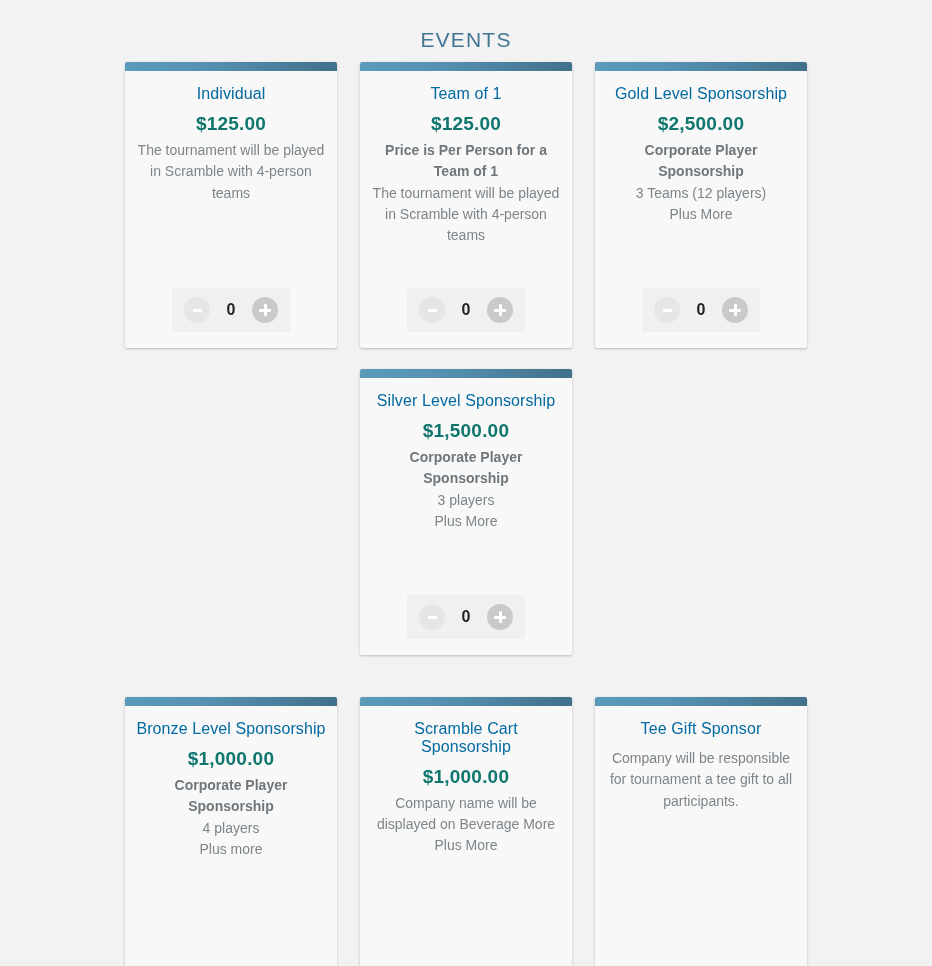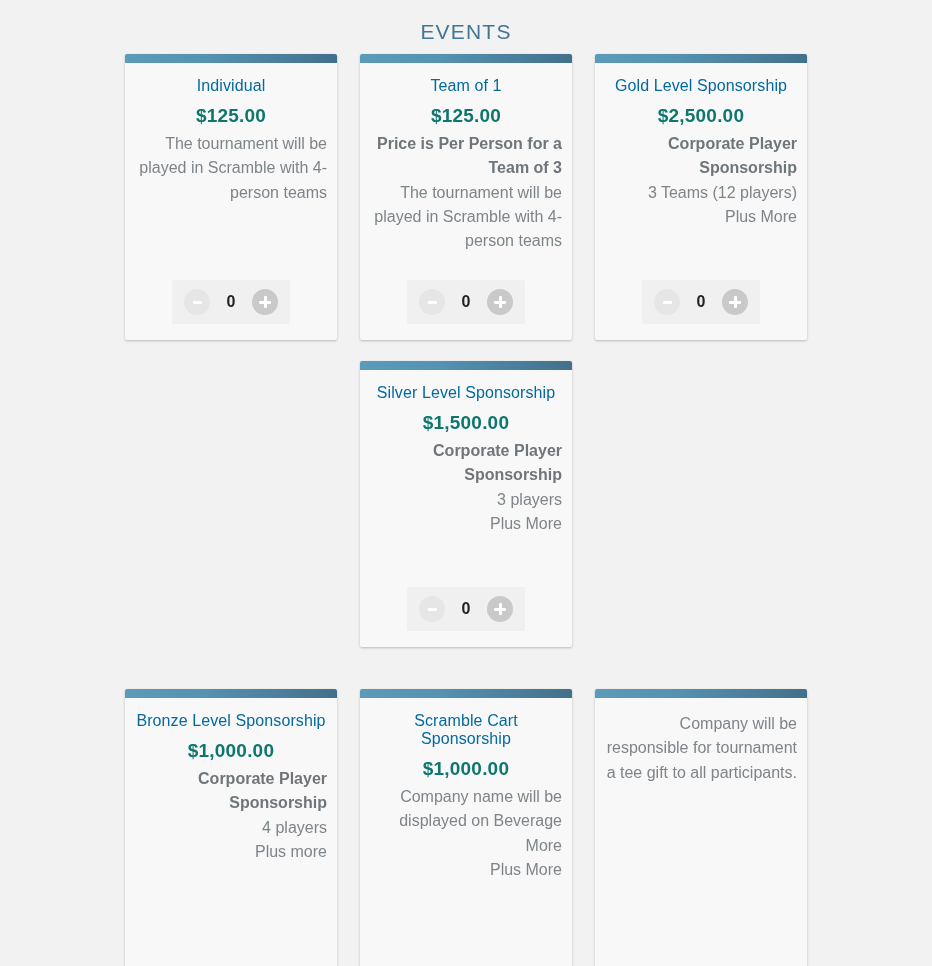--- a/index.html
+++ b/index.html
@@ -10,21 +10,21 @@
     background: #f2f2f2;
     font-family: "Liberation Sans", sans-serif;
     overflow: hidden;
   }
 
   #page {
     position: relative;
     width: 932px;
     height: 954px;
     background: #f2f2f2;
-    padding: 4px;
+    padding: 12px;
     border-radius: 11px;
   }
 
   .page-title {
     text-align: center;
     font-size: 21px;
     font-weight: 400;
     letter-spacing: 1.2px;
     color: #417694;
     padding-top: 16px;
@@ -77,22 +77,22 @@
   .card-price {
     text-align: center;
     font-size: 19px;
     font-weight: bold;
     color: #0f766e;
     margin-bottom: 5px;
     letter-spacing: 0.2px;
   }
 
   .desc-lines {
-    text-align: right;
-    font-size: 16px;
+    text-align: center;
+    font-size: 14px;
     line-height: 1.52;
     color: #7d858a;
   }
 
   .desc-lines .strong {
     font-weight: bold;
     color: #6e767b;
   }
 
   .stepper-wrap {
@@ -181,21 +181,21 @@
             </div>
           </div>
         </div>
       </div>
       <div class="card h-row1">
         <div class="card-accent"></div>
         <div class="card-body">
           <div class="card-title">Team of 1</div>
           <div class="card-price">$125.00</div>
           <div class="desc-lines">
-            <div class="strong">Price is Per Person for a Team of 3</div>
+            <div class="strong">Price is Per Person for a Team of 1</div>
             <div class="">The tournament will be played in Scramble with 4-person teams</div>
           </div>
           <div class="stepper-wrap">
             <div class="stepper">
               <button class="btn-circle btn-minus" aria-label="-"></button>
               <span class="qty">0</span>
               <button class="btn-circle btn-plus" aria-label="+"></button>
             </div>
           </div>
         </div>
@@ -260,20 +260,21 @@
           <div class="desc-lines">
             <div class="">Company name will be displayed on Beverage More</div>
             <div class="">Plus More</div>
           </div>
           <div class="stepper-wrap"></div>
         </div>
       </div>
       <div class="card h-row2">
         <div class="card-accent"></div>
         <div class="card-body">
+          <div class="card-title">Tee Gift Sponsor</div>
           <div class="desc-lines">
             <div class="">Company will be responsible for tournament a tee gift to all participants.</div>
           </div>
           <div class="stepper-wrap"></div>
         </div>
       </div>
       <div class="row-break"></div>
     </div>
 
 </div>

